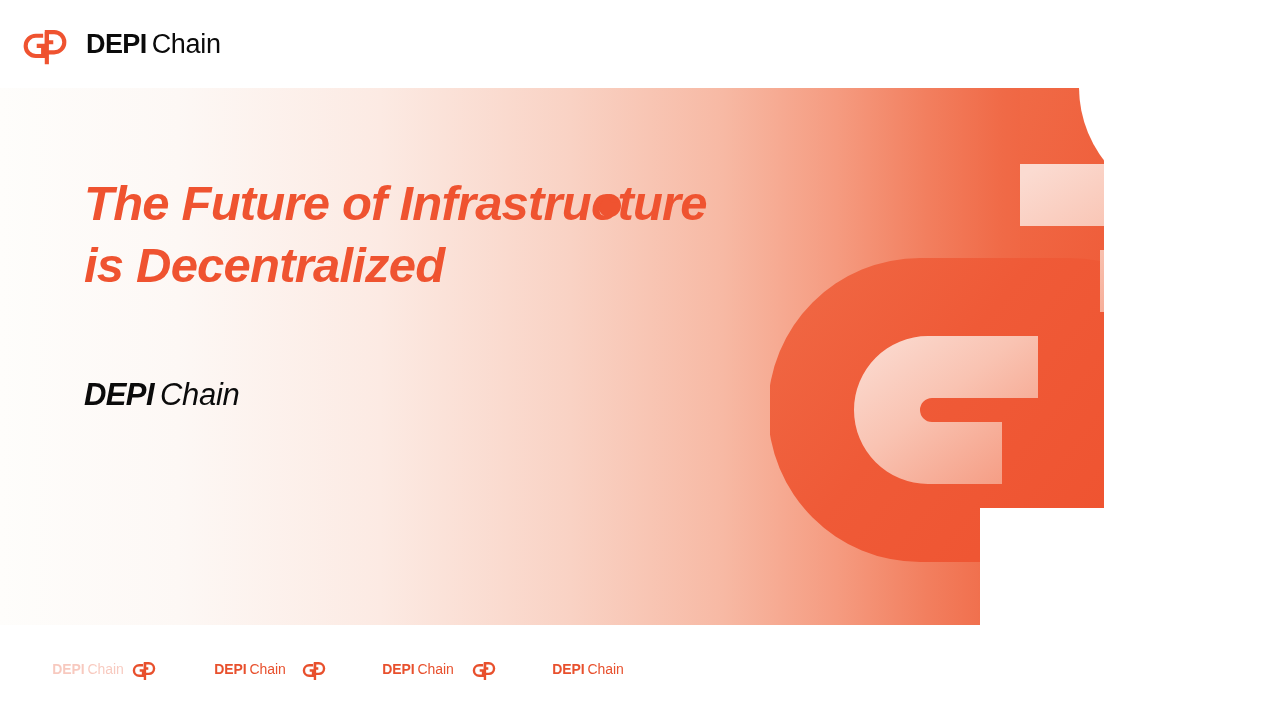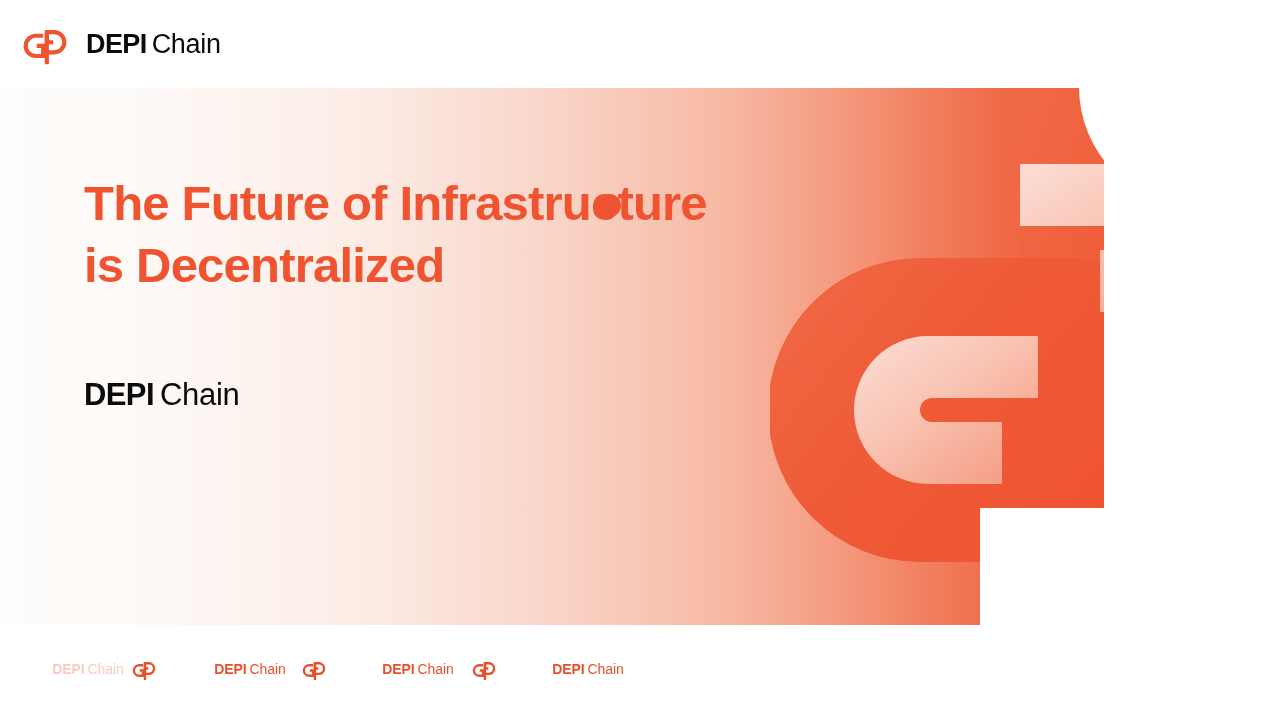--- a/index.html
+++ b/index.html
@@ -107,20 +107,21 @@
     background:#ef5330;
     z-index:12;
   }
 
   
   .hero-copy {
     position:absolute;
     left:84px; top:84px;
     z-index:20;
     width:780px;
+    font-style:italic;
   }
   .headline {
     font-size:49px;
     font-weight:800;
     line-height:1.27;
     letter-spacing:-0.8px;
     color:#ef5330;
     white-space:pre-line;
   }
   .sub-block { margin-top:82px; }

